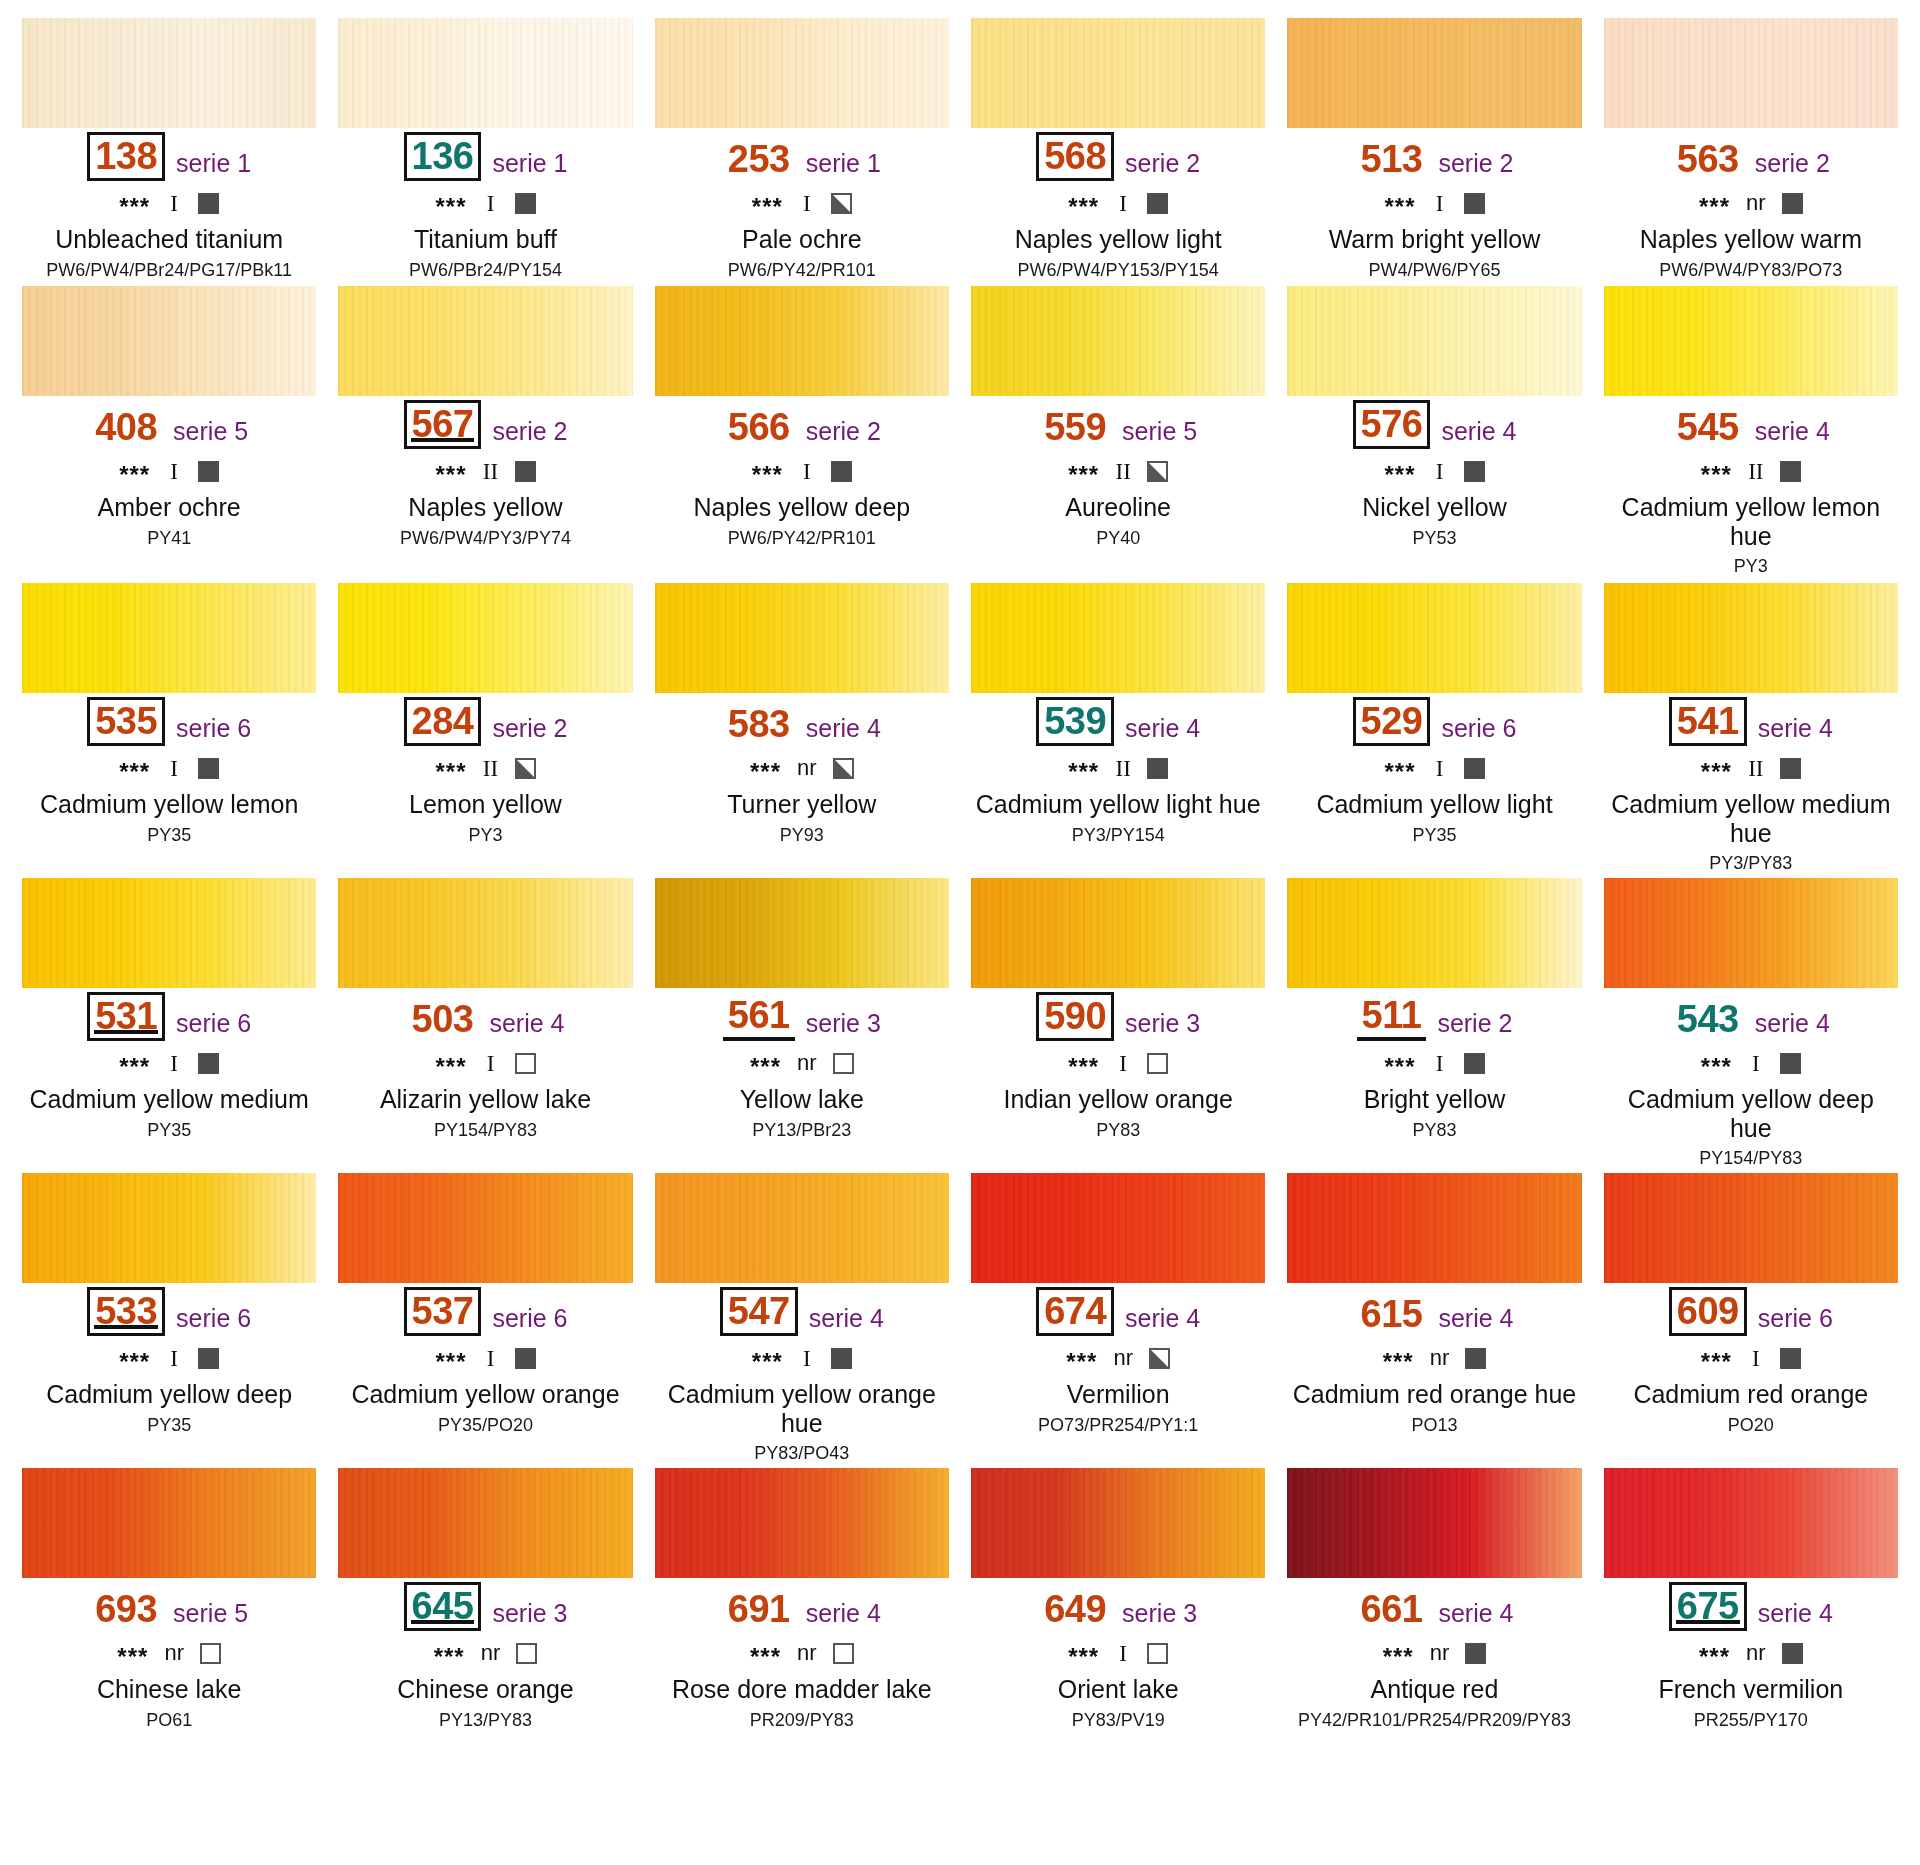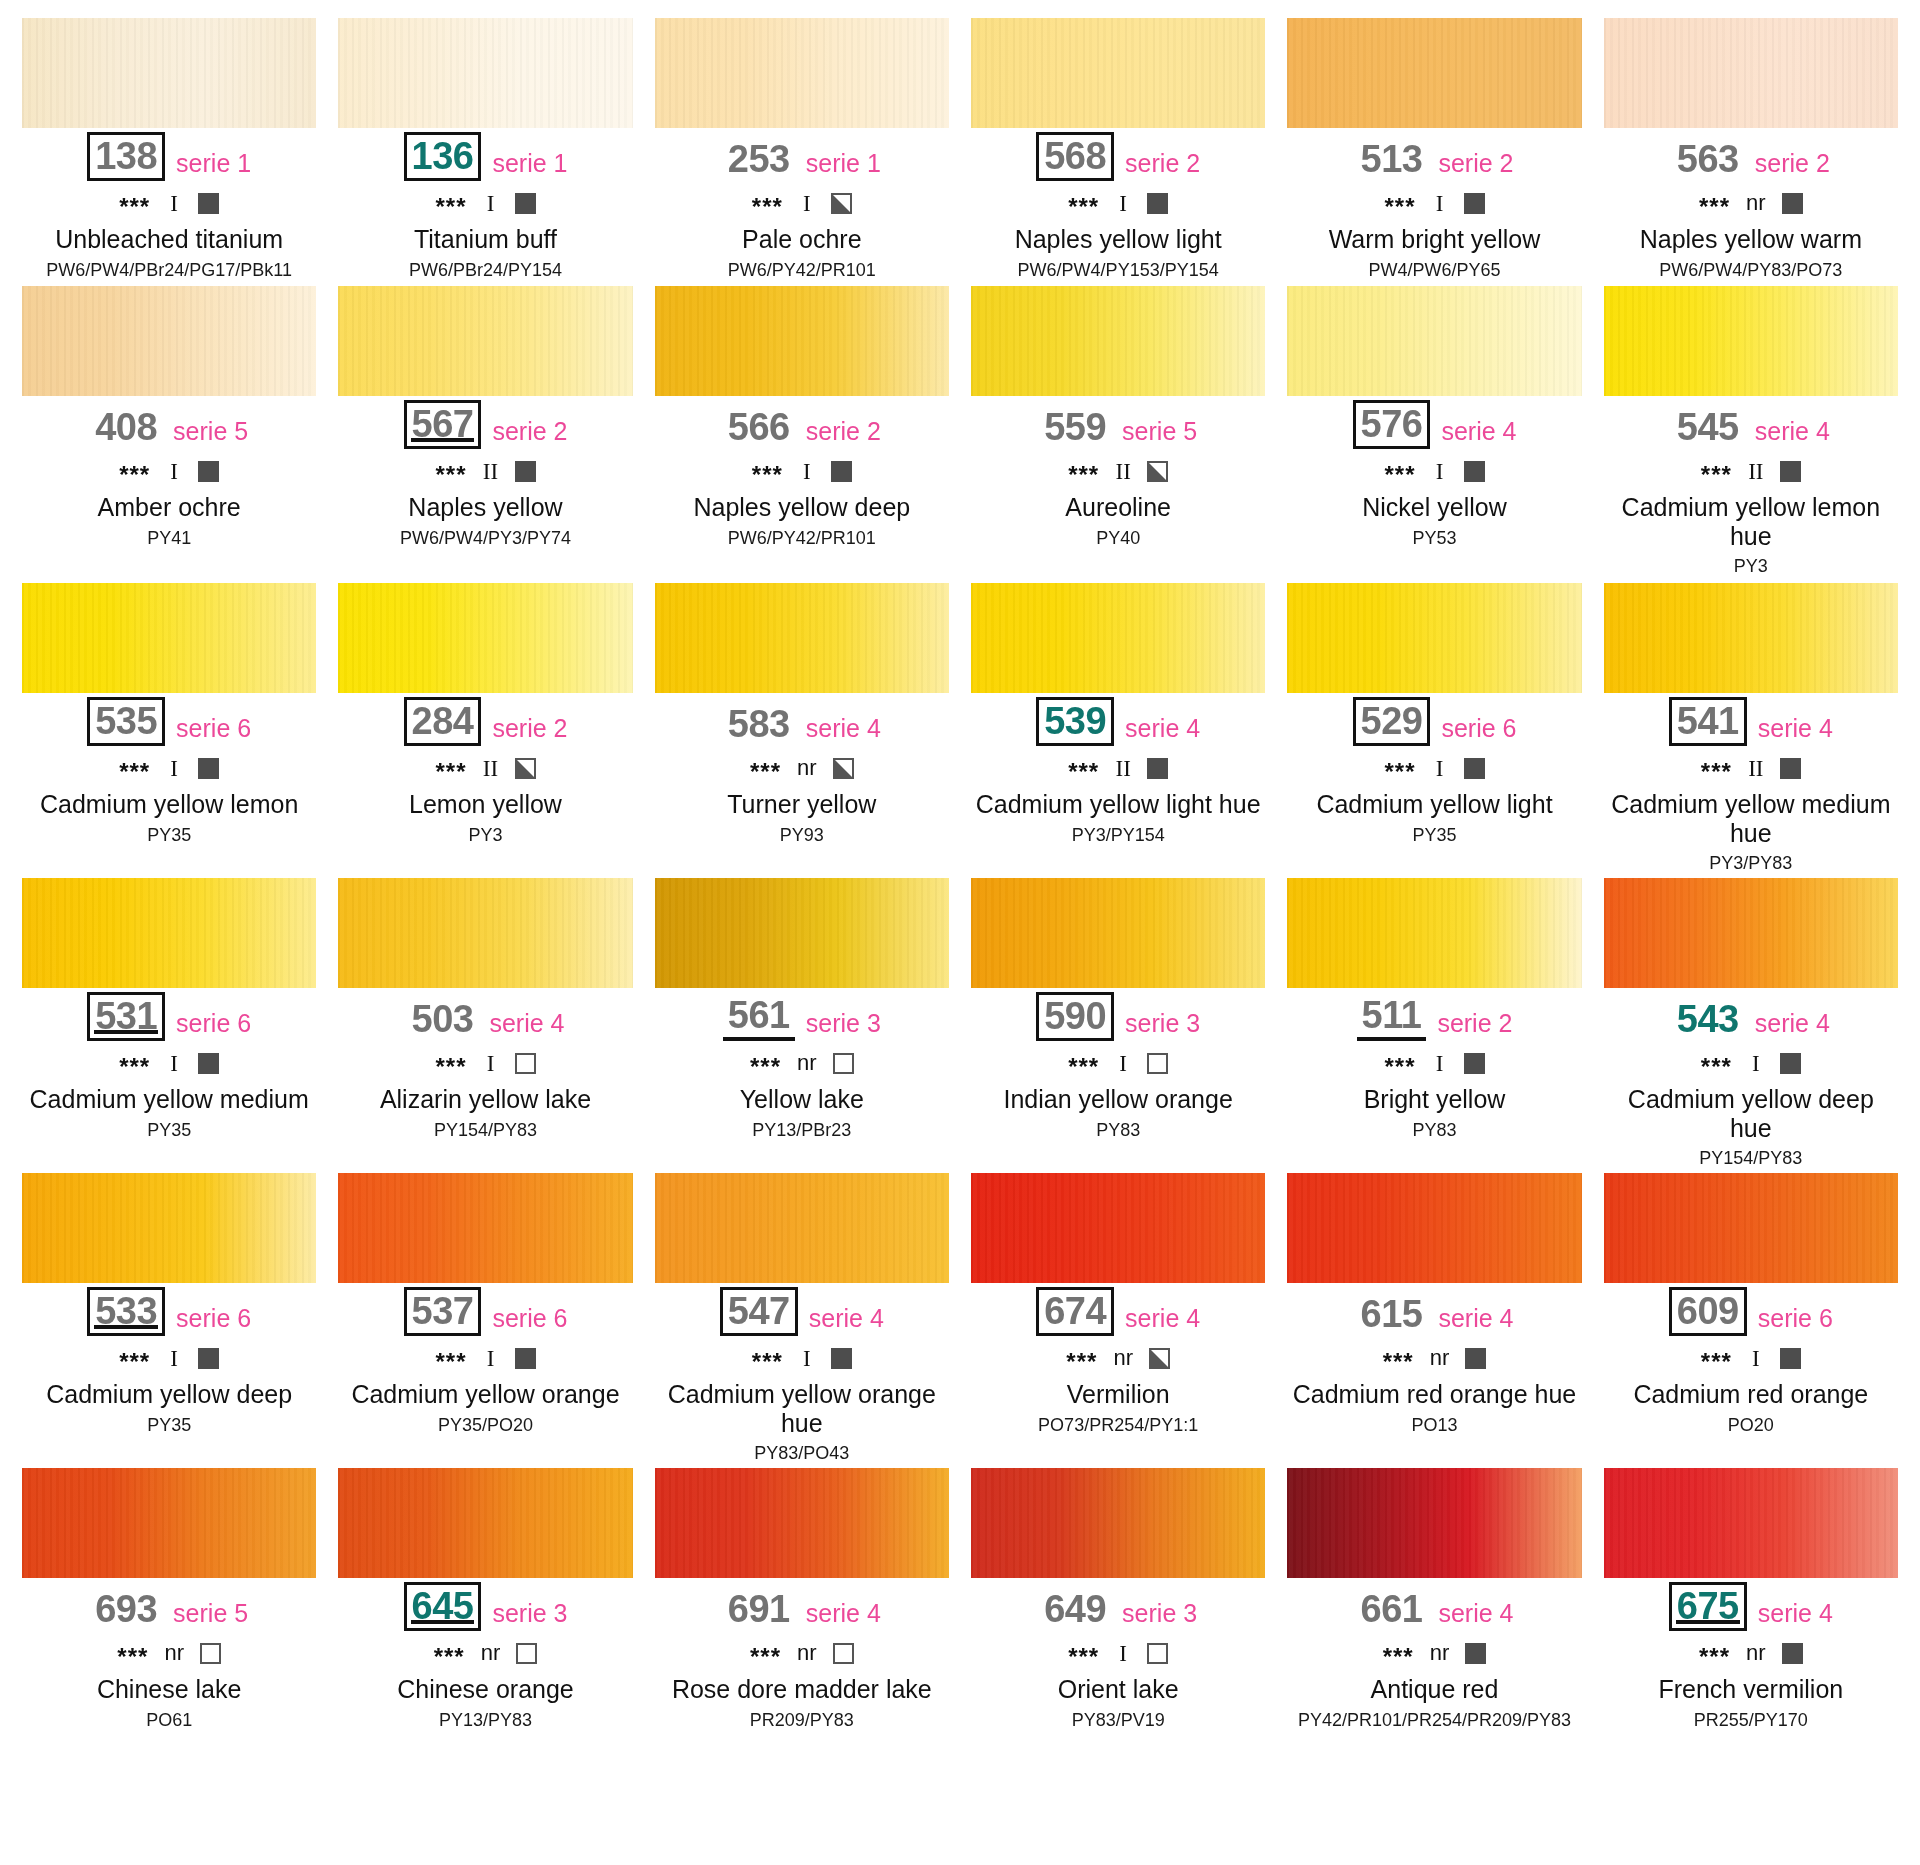--- a/index.html
+++ b/index.html
@@ -62,41 +62,41 @@
     justify-content: center;
     gap: 11px;
     margin-top: 9px;
     height: 44px;
   }
   .num {
     font-size: 38px;
     font-weight: bold;
     line-height: 1;
     letter-spacing: -0.5px;
-    color: #737373;
+    color: #c2410c;
     padding: 2px 5px 3px 5px;
     display: inline-block;
   }
   .num.red { color: #0f766e; }
   .num.boxed { border: 3px solid #111; padding: 2px 5px 3px 5px; }
   .num.underlined { border-bottom: 4px solid #111; text-align: right; }
   .num.boxed.underlined {
     border: 3px solid #111;
     position: relative;
   }
   .num.boxed.underlined::after {
     content: "";
     position: absolute;
     left: 4px; right: 4px; bottom: 4px;
     height: 4px;
     background: #111;
   }
   .serie {
     font-size: 25px;
-    color: #ec4899;
+    color: #701a75;
     line-height: 1;
     padding-bottom: 5px;
     white-space: nowrap;
   }
 
   .marks {
     display: flex;
     align-items: center;
     justify-content: center;
     gap: 16px;

